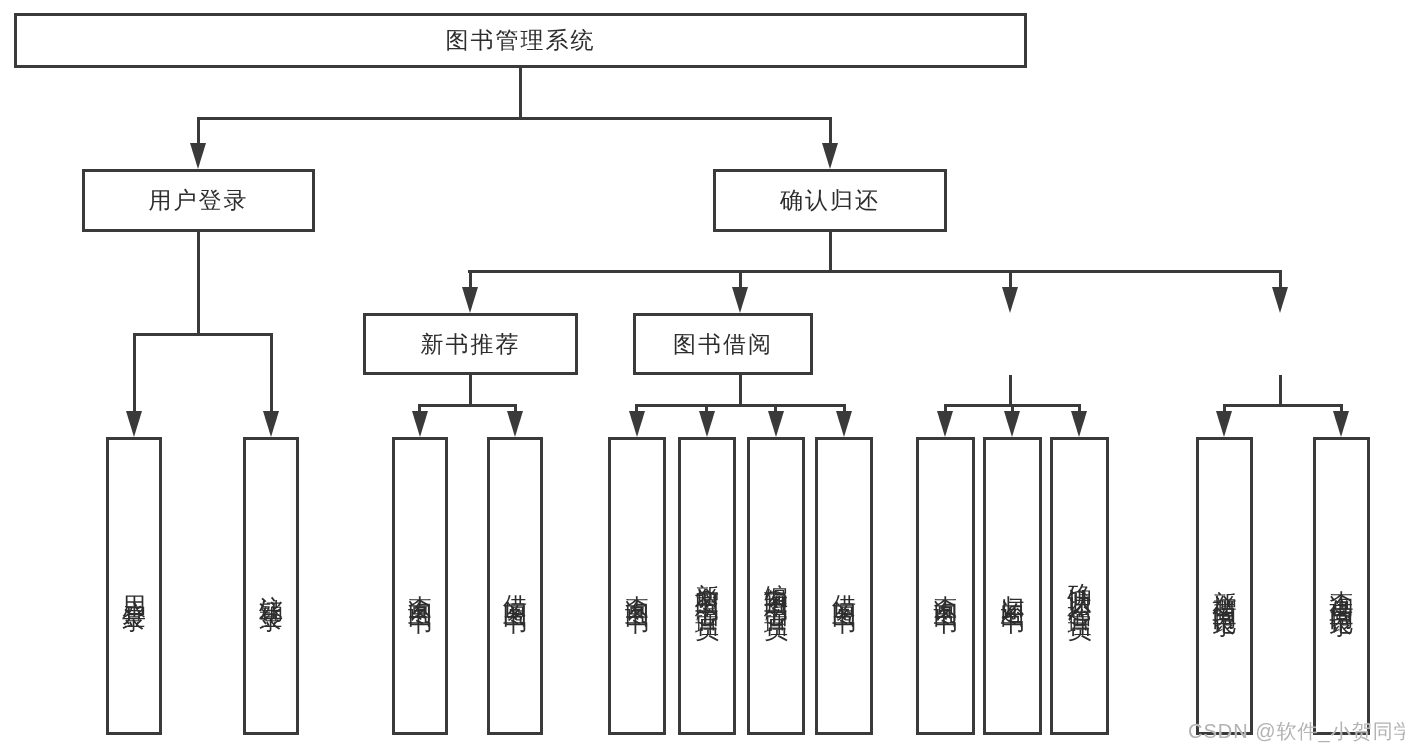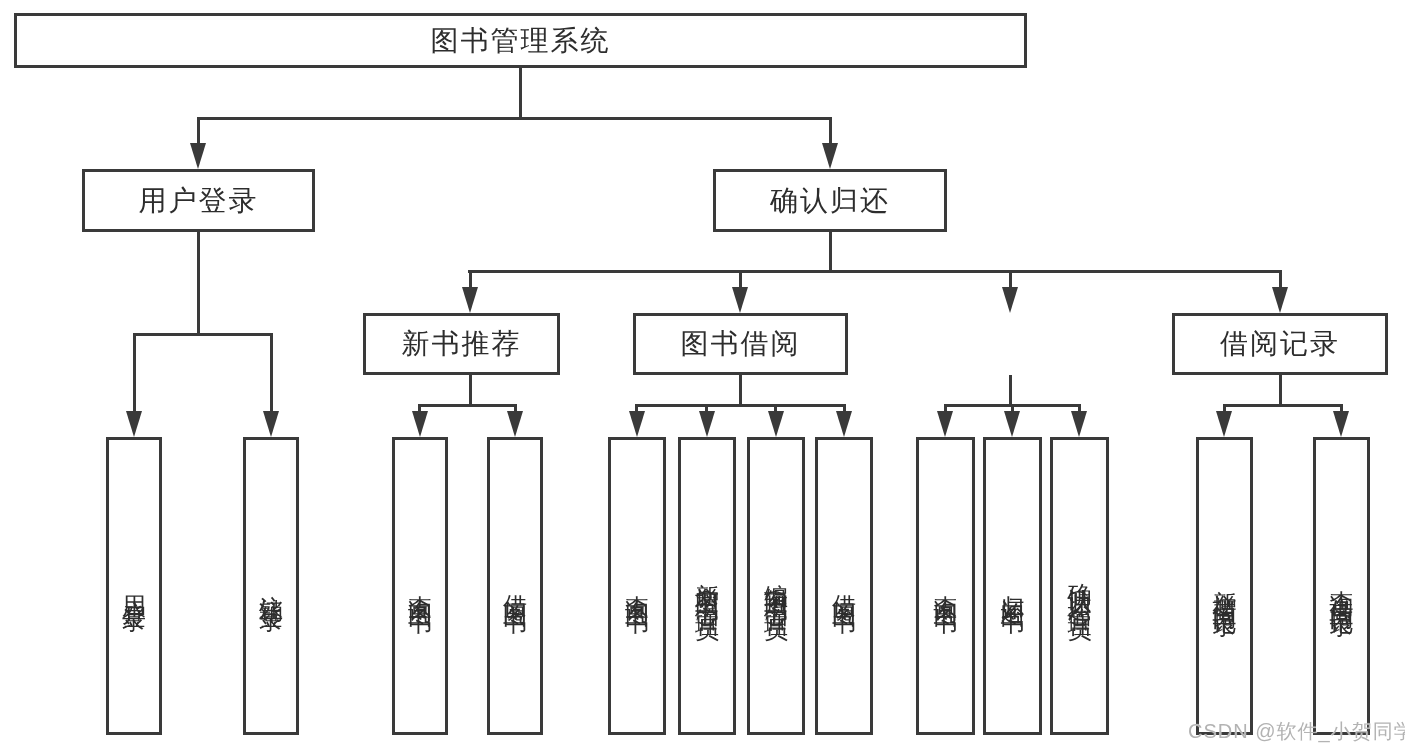--- a/index.html
+++ b/index.html
@@ -14,43 +14,42 @@
     font-family:"Liberation Sans","DejaVu Sans",sans-serif;
     overflow:hidden;
   }
   .ln{position:absolute;background:var(--line);}
   .arw{position:absolute;width:0;height:0;
        border-left:8px solid transparent;border-right:8px solid transparent;
        border-top:26px solid var(--line);}
   .bx{position:absolute;box-sizing:border-box;border:3px solid var(--line);
       background:#fff;display:flex;align-items:center;justify-content:center;
       color:var(--text);}
-  .hb{font-size:28px;letter-spacing:2px;white-space:nowrap;}
+  .hb{font-size:23px;letter-spacing:2px;white-space:nowrap;}
   .vb{writing-mode:vertical-rl;text-orientation:mixed;
       font-size:24px;letter-spacing:5px;line-height:1;}
   .wm{position:absolute;color:var(--wm);font-size:20px;letter-spacing:1px;
       white-space:nowrap;text-shadow:0 0 1px #ffffff;}
 </style>
 </head>
 <body>
 
 <div id="stage">
 
   <div class="bx hb" style="left:14px;top:13px;width:1013px;height:55px;">图书管理系统</div>
 
   <div class="bx hb" style="left:82px;top:169px;width:233px;height:63px;">用户登录</div>
 
   <div class="bx hb" style="left:713px;top:169px;width:234px;height:63px;">确认归还</div>
 
-  <div class="bx hb" style="left:363px;top:313px;width:197px;height:62px;">新书推荐</div>
+  <div class="bx hb" style="left:363px;top:313px;width:215px;height:62px;">新书推荐</div>
 
-  <div class="bx hb" style="left:633px;top:313px;width:215px;height:62px;">图书借阅</div>
+  <div class="bx hb" style="left:633px;top:313px;width:180px;height:62px;">图书借阅</div>
 
 
-  <div class="bx hb" style="left:1172px;top:313px;width:216px;height:62px;">借阅记录</div>
 
   <div class="bx vb" style="left:106px;top:437px;width:56px;height:298px;">用户登录</div>
   <div class="bx vb" style="left:243px;top:437px;width:56px;height:298px;">注销登录</div>
 
   <div class="bx vb" style="left:392px;top:437px;width:56px;height:298px;">查询图书</div>
   <div class="bx vb" style="left:487px;top:437px;width:56px;height:298px;">借阅图书</div>
 
   <div class="bx vb" style="left:608px;top:437px;width:58px;height:298px;">查询图书</div>
   <div class="bx vb" style="left:678px;top:437px;width:58px;height:298px;">新增图书（管理员）</div>
   <div class="bx vb" style="left:747px;top:437px;width:58px;height:298px;">编辑图书（管理员）</div>

